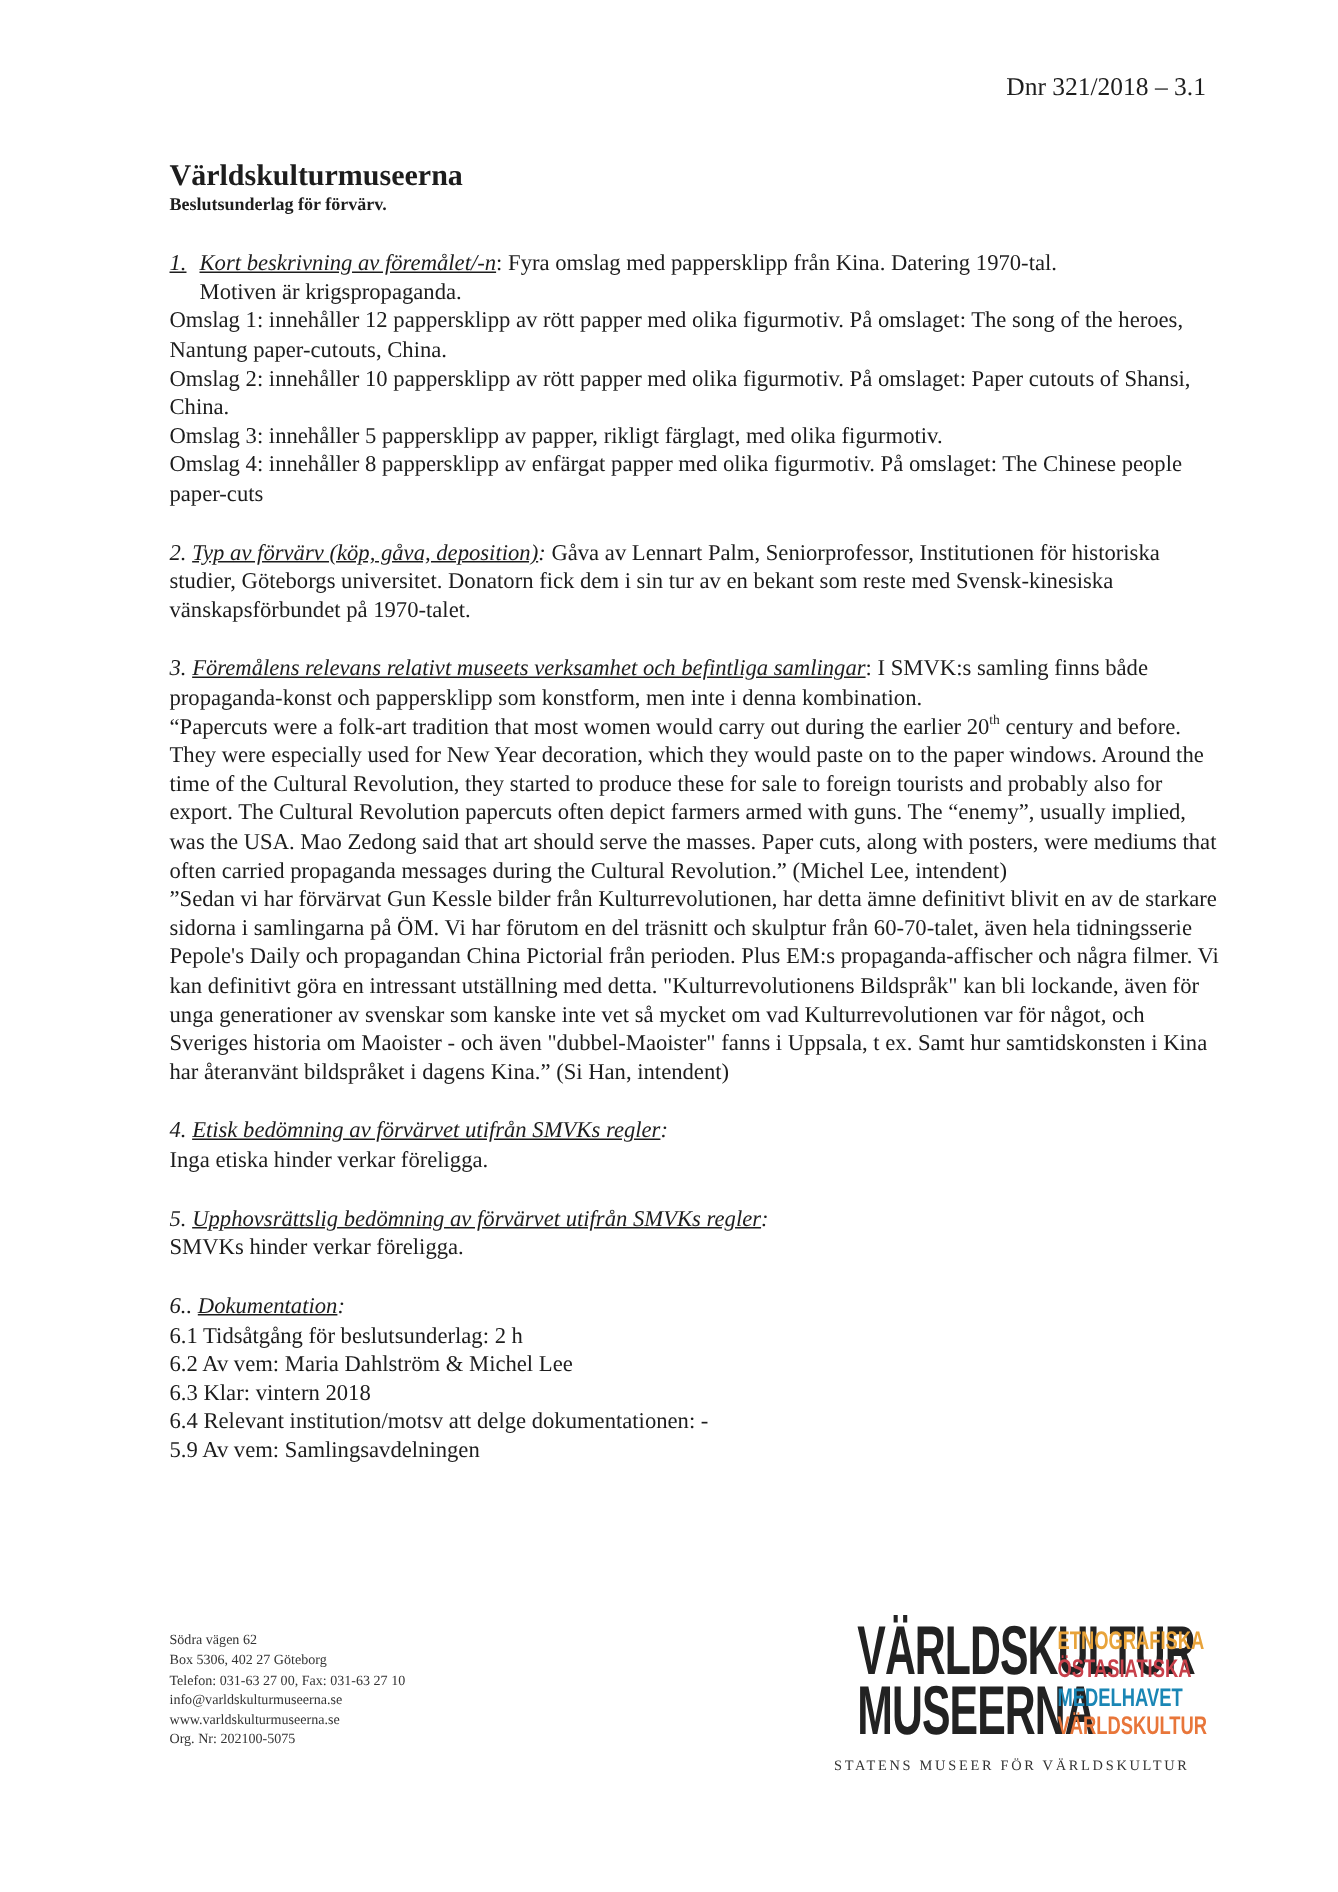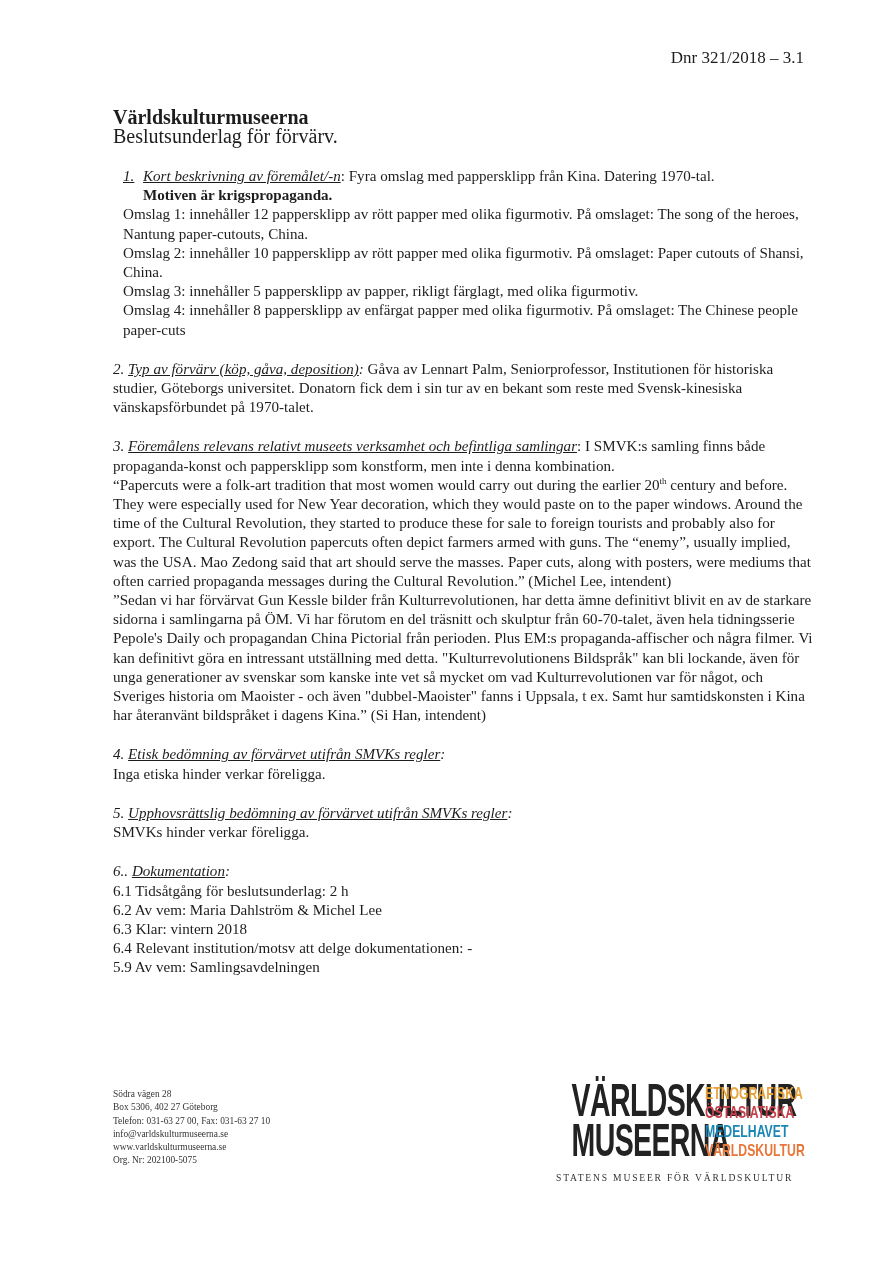--- a/index.html
+++ b/index.html
@@ -1,26 +1,26 @@
 <!DOCTYPE html>
 <html><head>
 <meta charset="utf-8">
 <style>
   html, body { margin: 0; padding: 0; background: #ffffff; }
   body { width: 892px; height: 1261px; position: relative; overflow: hidden;
          font-family: "Liberation Serif", "DejaVu Serif", serif; color: #1d1d1d; }
   .dnr { position: absolute; top: 48px; right: 88px; font-size: 17px; }
   .doc { position: absolute; left: 113px; top: 108px; width: 700px; font-size: 15.1px; line-height: 19.2px; }
   .org-title { font-weight: bold; font-size: 20px; line-height: 19px; }
-  .doc-subtitle { font-weight: normal; font-size: 20px; line-height: 19px; }
+  .doc-subtitle { font-weight: bold; font-size: 12px; line-height: 19px; }
   .section { margin-top: 20px; }
-  .first-section { margin-top: 21px; margin-left: 10px; }
+  .first-section { margin-top: 21px; }
   .h { font-style: italic; text-decoration: underline; }
   .num { font-style: italic; }
-  .indent { padding-left: 20px; font-weight: bold; }
+  .indent { padding-left: 20px; }
   .num1 { display: inline-block; width: 20px; font-style: italic; text-decoration: underline; }
   .line { display: block; }
   sup { font-size: 9px; line-height: 0; }
   .footer-address { position: absolute; left: 113px; top: 1088px; font-size: 9.4px; line-height: 13.3px; color: #333; }
   .logo { position: absolute; left: 494px; top: 1080px; width: 310px; height: 108px; }
   .logo-main { position: absolute; left: 0; top: 0; font-family: "Liberation Sans", "DejaVu Sans", sans-serif;
                font-weight: bold; color: #222; text-align: right; width: 204px; letter-spacing: -1px;
                transform: scaleX(0.62); transform-origin: right top; }
   .logo-main .w1 { display: block; font-size: 46px; line-height: 40px; white-space: nowrap; }
   .logo-main .w2 { display: block; font-size: 46px; line-height: 40px; white-space: nowrap; }
@@ -84,21 +84,21 @@
     </div>
     <div class="line">6.1 Tidsåtgång för beslutsunderlag: 2 h</div>
     <div class="line">6.2 Av vem: Maria Dahlström &amp; Michel Lee</div>
     <div class="line">6.3 Klar: vintern 2018</div>
     <div class="line">6.4 Relevant institution/motsv att delge dokumentationen: -</div>
     <div class="line">5.9 Av vem: Samlingsavdelningen</div>
   </div>
 </div>
 
 <div class="footer-address">
-  <div>Södra vägen 28</div>
+  <div>Södra vägen 62</div>
   <div>Box 5306, 402 27 Göteborg</div>
   <div>Telefon: 031-63 27 00, Fax: 031-63 27 10</div>
   <div>info@varldskulturmuseerna.se</div>
   <div>www.varldskulturmuseerna.se</div>
   <div>Org. Nr: 202100-5075</div>
 </div>
 
 <div class="logo">
   <div class="logo-main">
     <span class="w1">VÄRLDSKULTUR</span>

